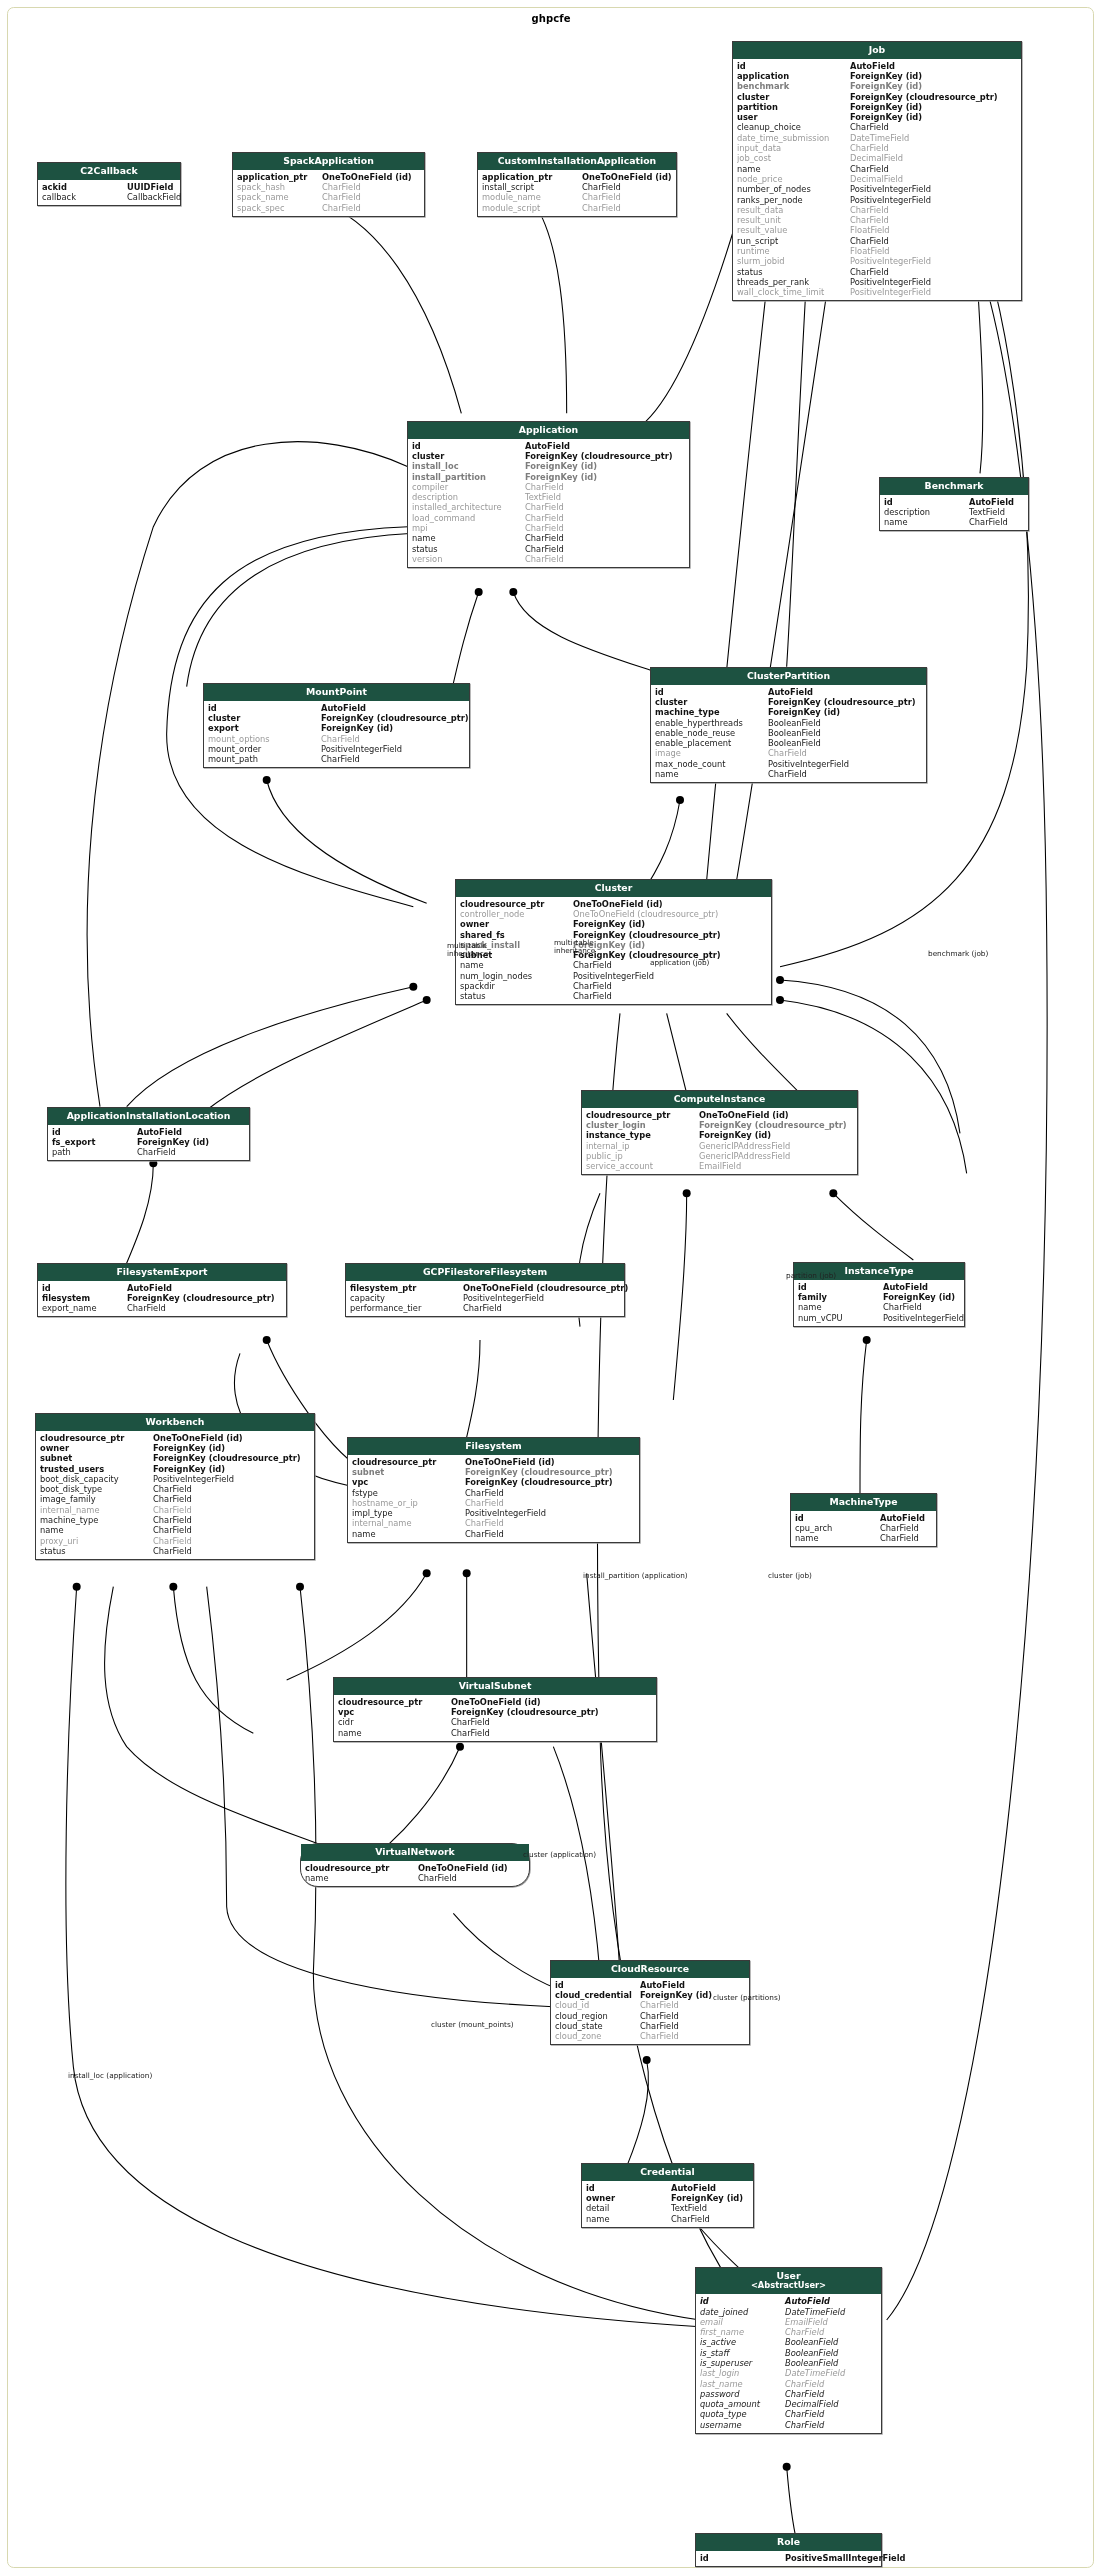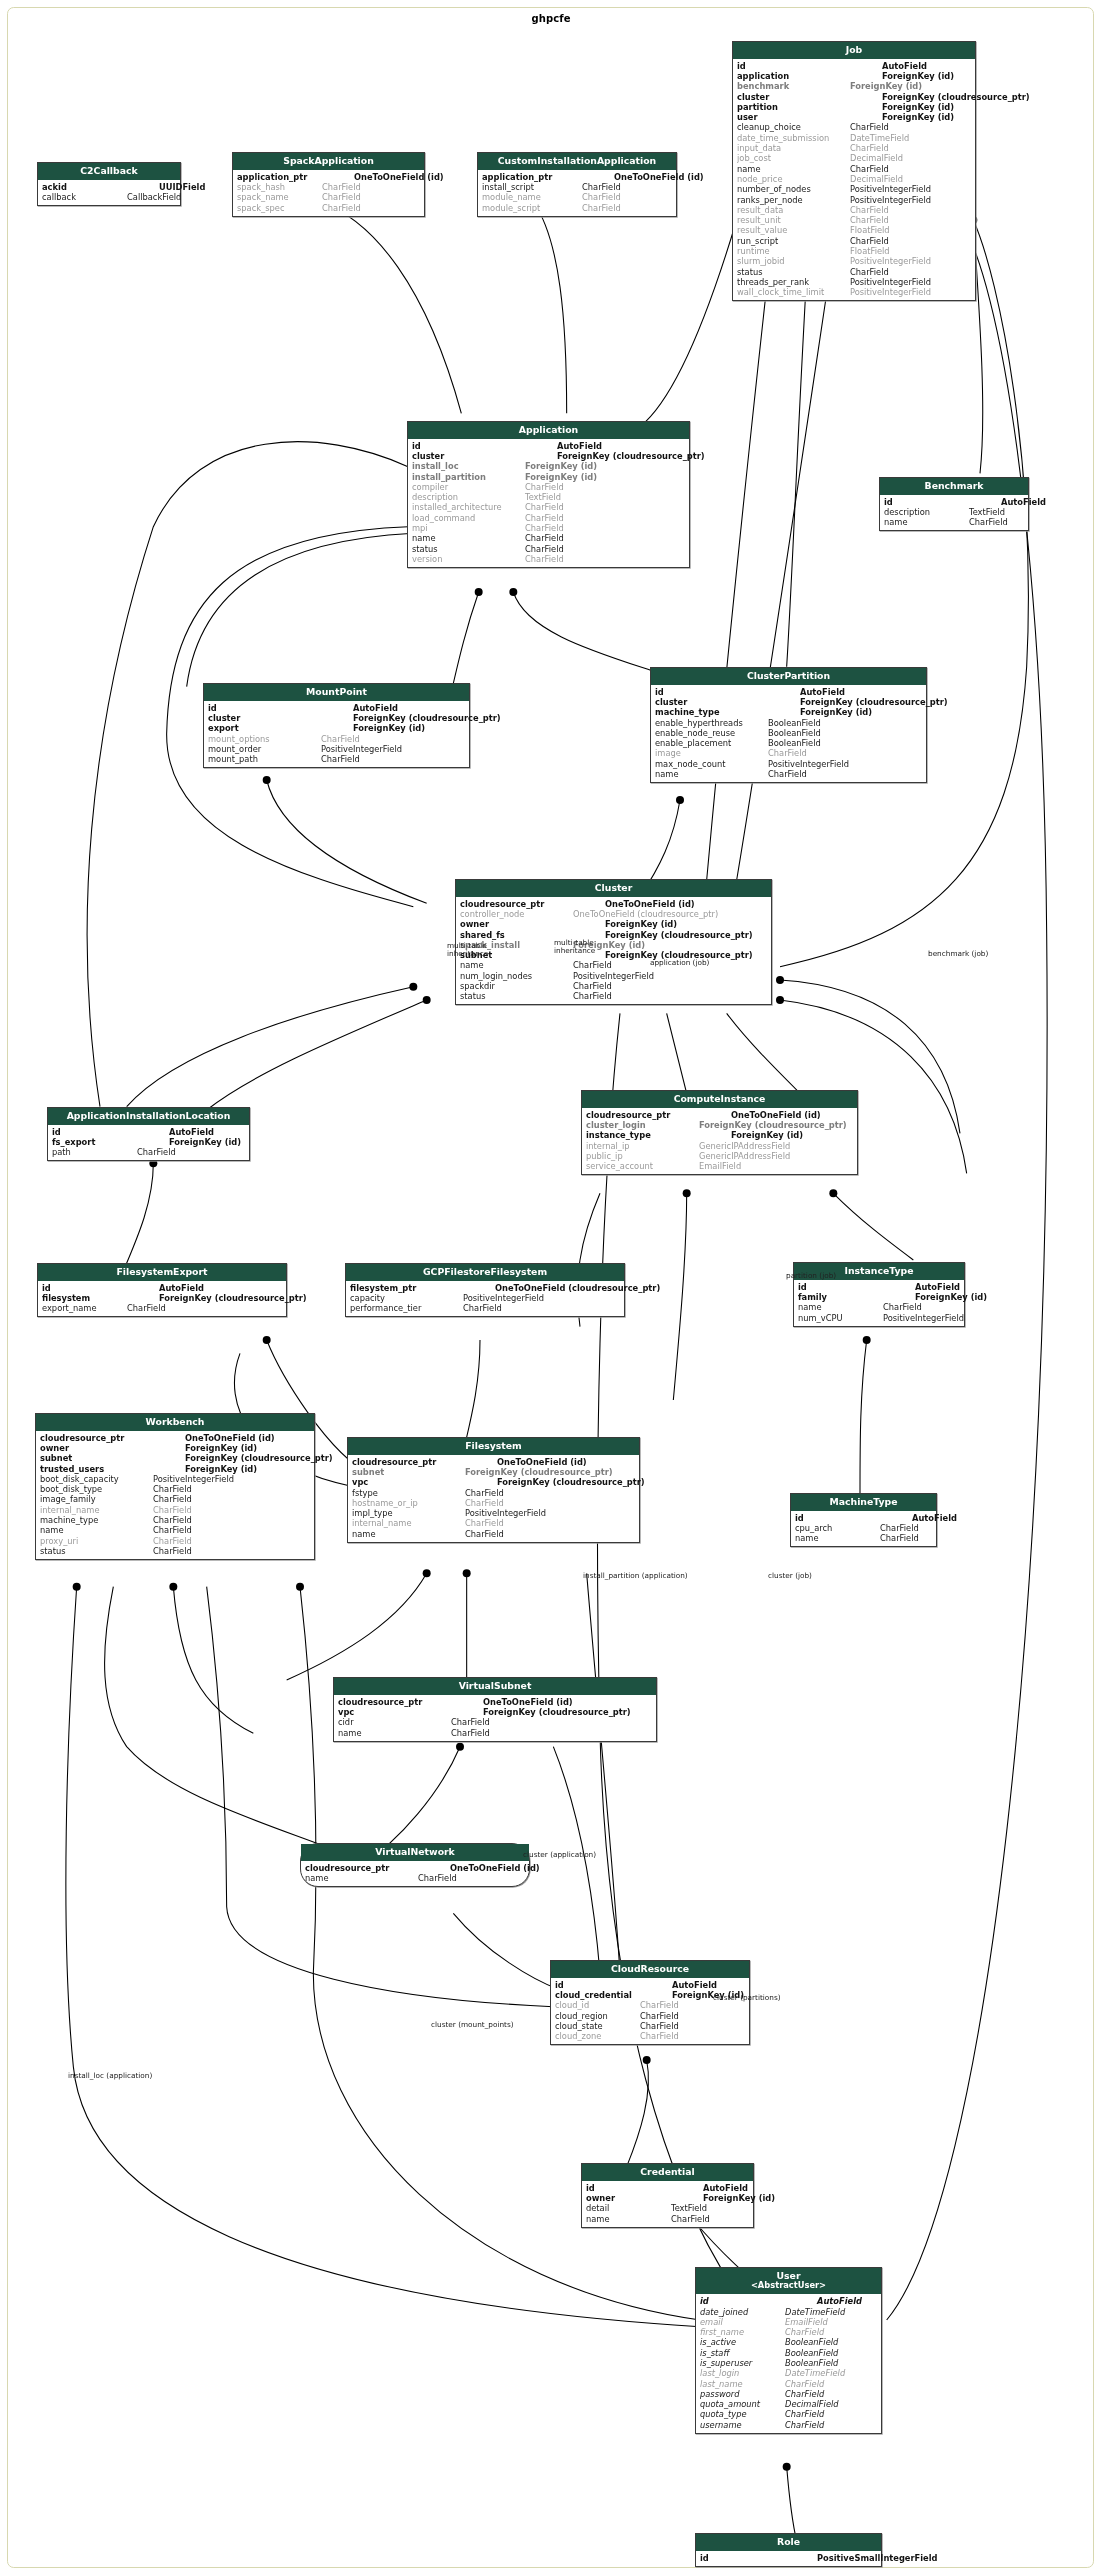--- a/index.html
+++ b/index.html
@@ -8,21 +8,21 @@
   #frame{position:absolute;left:6.7px;top:6.7px;width:1087px;height:2561px;border:0.7px solid #d8d8b0;border-radius:6.7px;box-sizing:border-box;}
   #diagram-title{position:absolute;left:0;top:13.3px;width:1102px;text-align:center;font-size:10px;font-weight:bold;color:#000;letter-spacing:0.1px;}
   svg#wires{position:absolute;left:0;top:0;width:1102px;height:2576px;}
   .table{position:absolute;background:#ffffff;border:0.7px solid #3a3a3a;box-shadow:0.7px 0.7px 0 #9a9a9a;box-sizing:border-box;}
   .table .thead{background:#1d5241;color:#ffffff;font-weight:bold;font-size:9.3px;text-align:center;padding:2.7px 4px 3.3px 4px;line-height:1.15;}
   .table .thead .abs{display:block;font-size:8.3px;font-weight:bold;}
   .table .rows{padding:2px 0 2.7px 0;}
   .row{display:flex;font-size:8.3px;line-height:10.3px;padding:0 4px;white-space:nowrap;}
   .row .fname{width:85px;flex:0 0 auto;overflow:hidden;}
   .row .ftype{flex:1 1 auto;}
-  .row.req{font-weight:bold;color:#111;gap:32px;}
+  .row.req{font-weight:bold;color:#111;}
   .row.opt{color:#9a9a9a;}
   .row.norm{color:#1a1a1a;}
   .row.reqgrey{font-weight:bold;color:#7d7d7d;}
   .abstract .row{font-style:italic;}
   .edge-label{position:absolute;font-size:7.3px;color:#222;white-space:pre;line-height:8px;}
   .wide .row .fname{width:100px;}
   .xwide .row .fname{width:113px;}
 </style>
 </head>
 <body>
@@ -195,21 +195,21 @@
           <span class="fname">module_name</span>
           <span class="ftype">CharField</span>
         </div>
         <div class="row opt">
           <span class="fname">module_script</span>
           <span class="ftype">CharField</span>
         </div>
       </div>
   </div>
 
-  <div class="table xwide" style="left:732px;top:41px;width:244px;">
+  <div class="table xwide" style="left:732px;top:41px;width:290px;">
     <div class="thead">Job</div>
     <div class="rows">
         <div class="row req">
           <span class="fname">id</span>
           <span class="ftype">AutoField</span>
         </div>
         <div class="row req">
           <span class="fname">application</span>
           <span class="ftype">ForeignKey (id)</span>
         </div>

